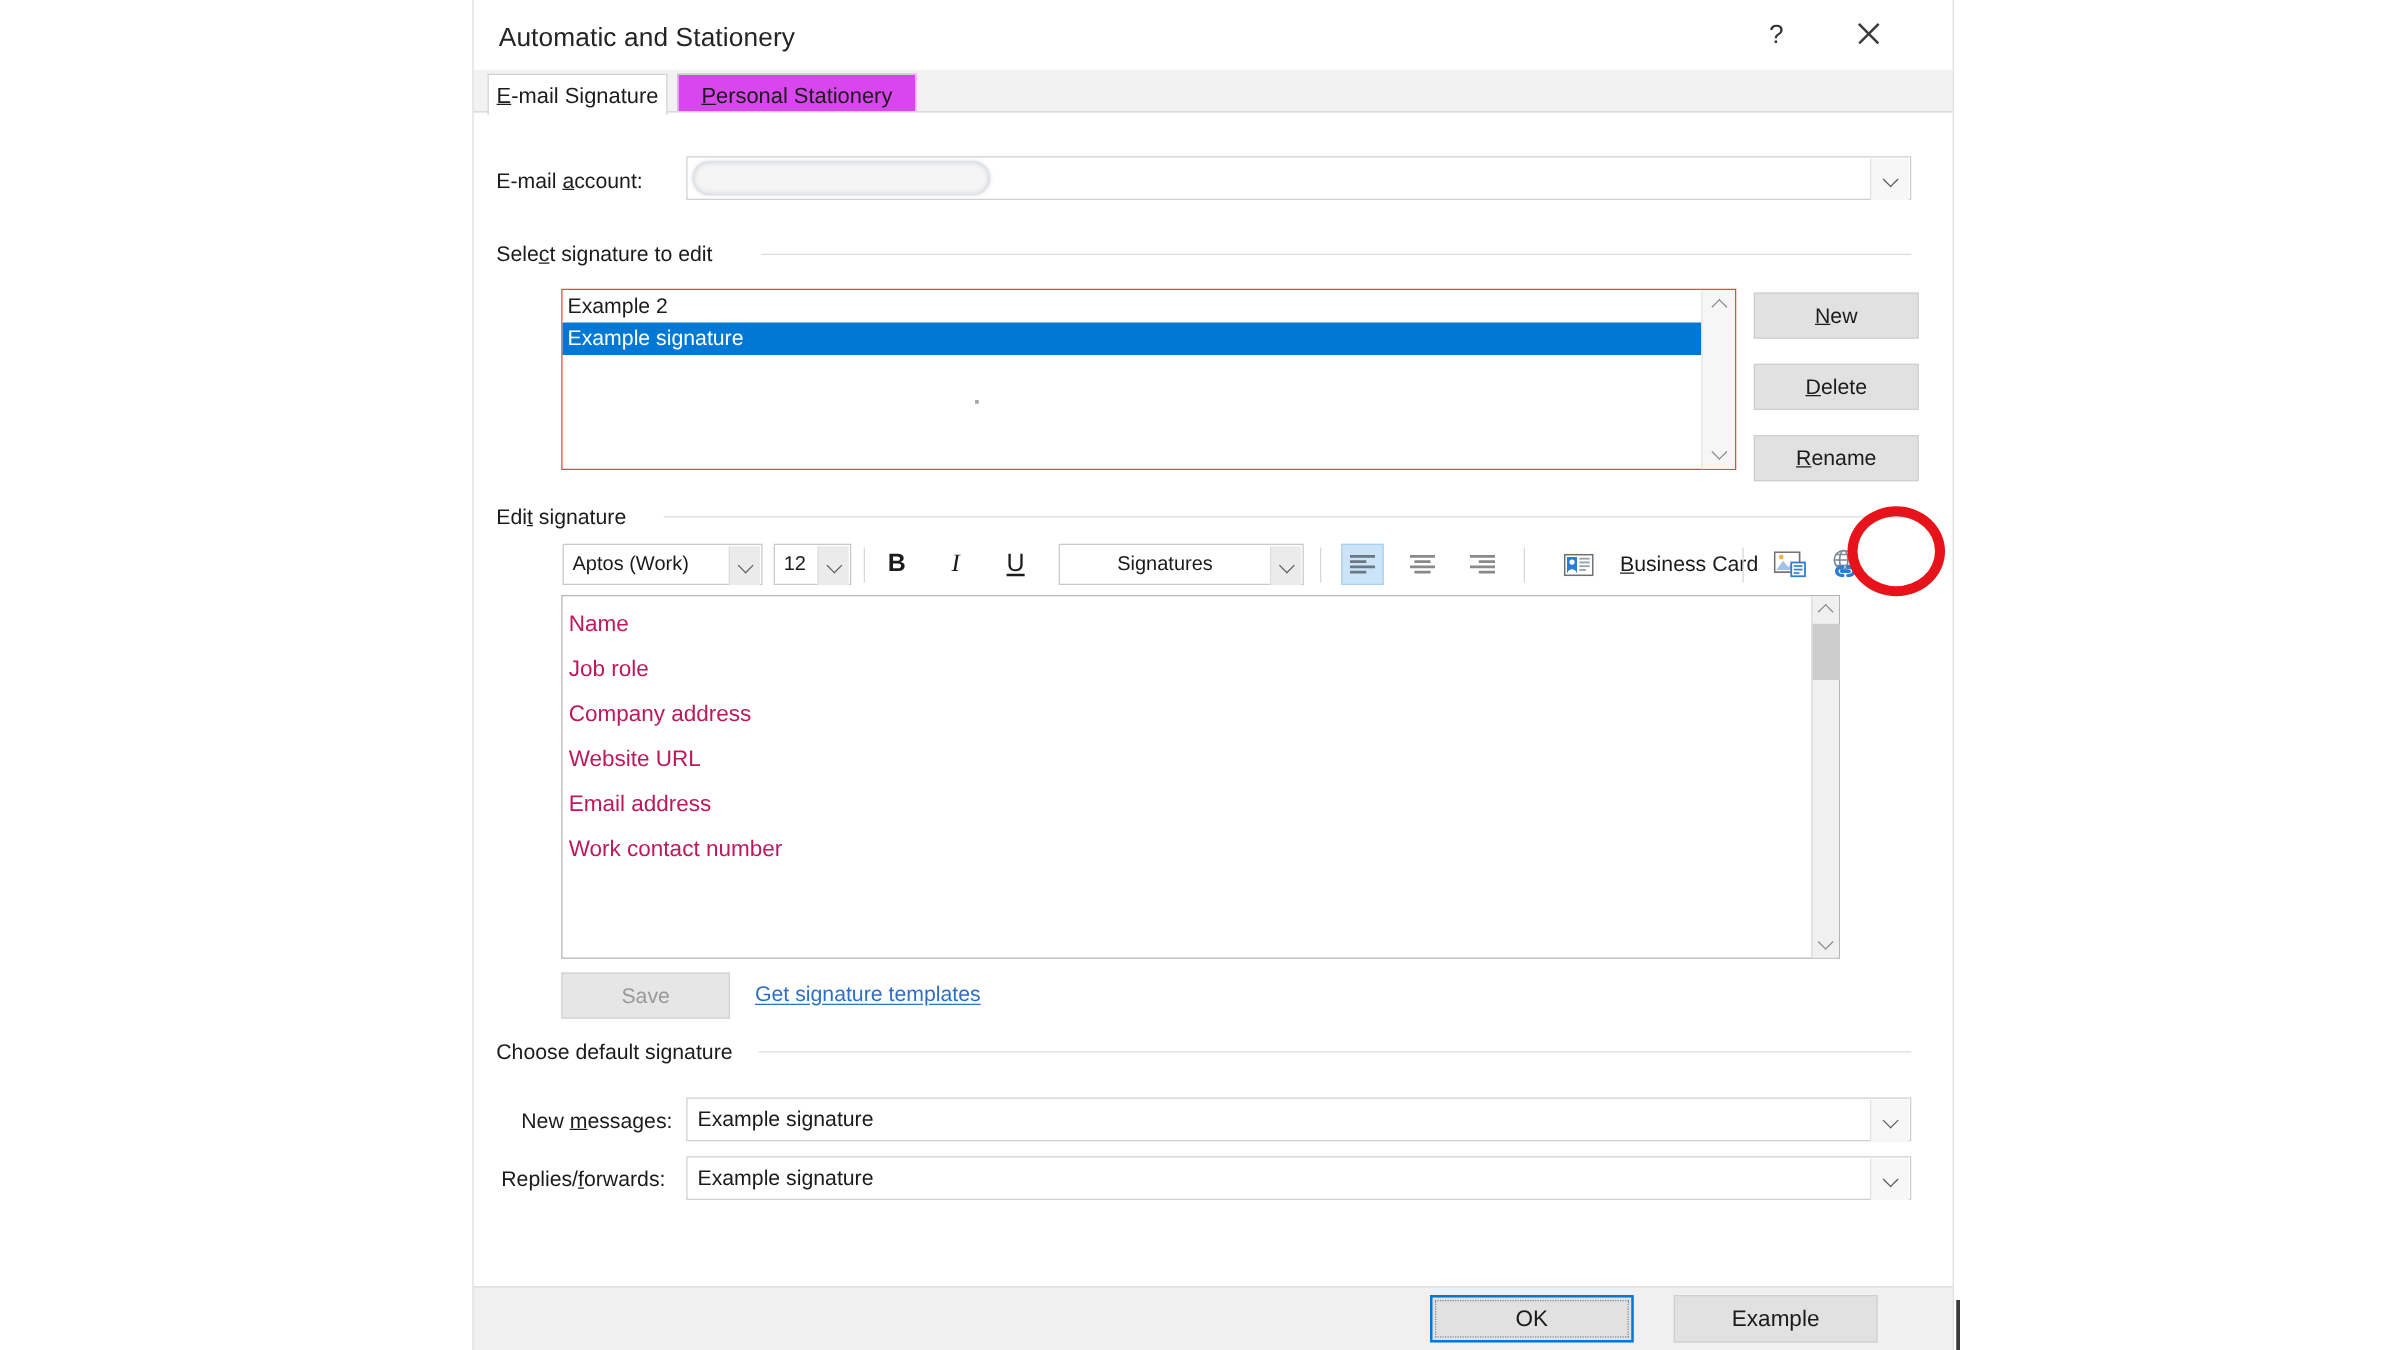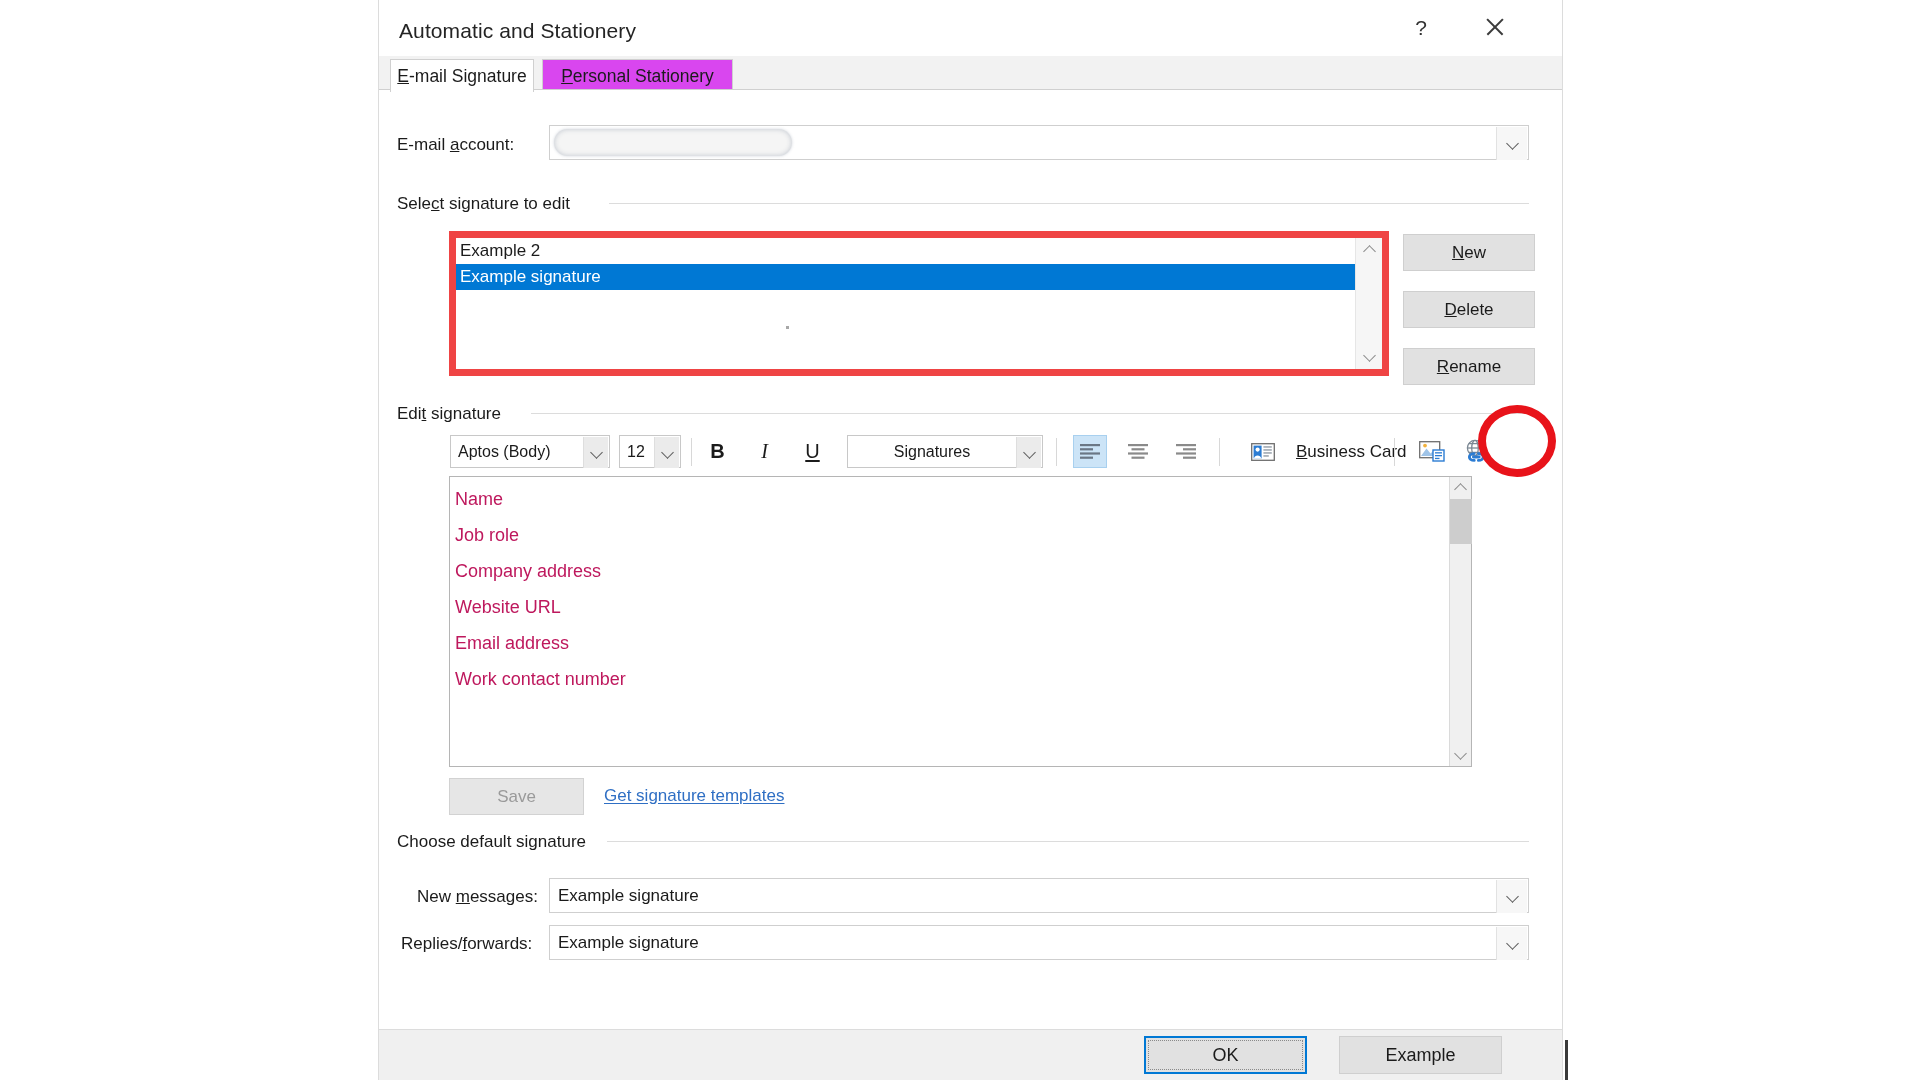--- a/index.html
+++ b/index.html
@@ -103,21 +103,21 @@
   }
 
   
   .group-title { position:absolute; font-size: 17px; color:#1b1b1b; background:#fff;
                  padding-right: 8px; white-space: nowrap; }
   .group-rule { position:absolute; height:1px; background:#dcdcdc; }
 
   
   .listbox {
     position: absolute; left: 70px; top: 141px; width: 940px; height: 145px;
-    background: #ffffff; border: 7px solid #ef4444;
+    background: #ffffff; border: 1px solid #ef4444;
   }
   .list-item {
     height: 26px; display:flex; align-items:center; padding-left: 4px;
     font-size: 17px; color: #1b1b1b; white-space: nowrap;
   }
   .list-item.selected { background: #0078d4; color: #ffffff; }
   .list-scroll {
     position: absolute; right: 0; top: 0; width: 27px; height: 100%;
     background: #f6f6f6; border-left: 1px solid #e6e6e6;
   }
@@ -342,21 +342,21 @@
         </div>
 
       <div class="group-title" style="left:18px; top:314px;">
         Edi<u>t</u> signature
       </div>
       <div class="group-rule" style="left:152px; top:323px; width:998px;"></div>
 
       <div class="toolbar">
 
         <div class="tb-combo" id="font-combo">
-          <div class="combo-inner">Aptos (Body)</div>
+          <div class="combo-inner">Aptos (Work)</div>
           <div class="combo-arrow">
               <span class="chev"></span>
             </div>
         </div>
 
         <div class="tb-combo" id="size-combo">
           <div class="combo-inner">12</div>
           <div class="combo-arrow">
               <span class="chev"></span>
             </div>

